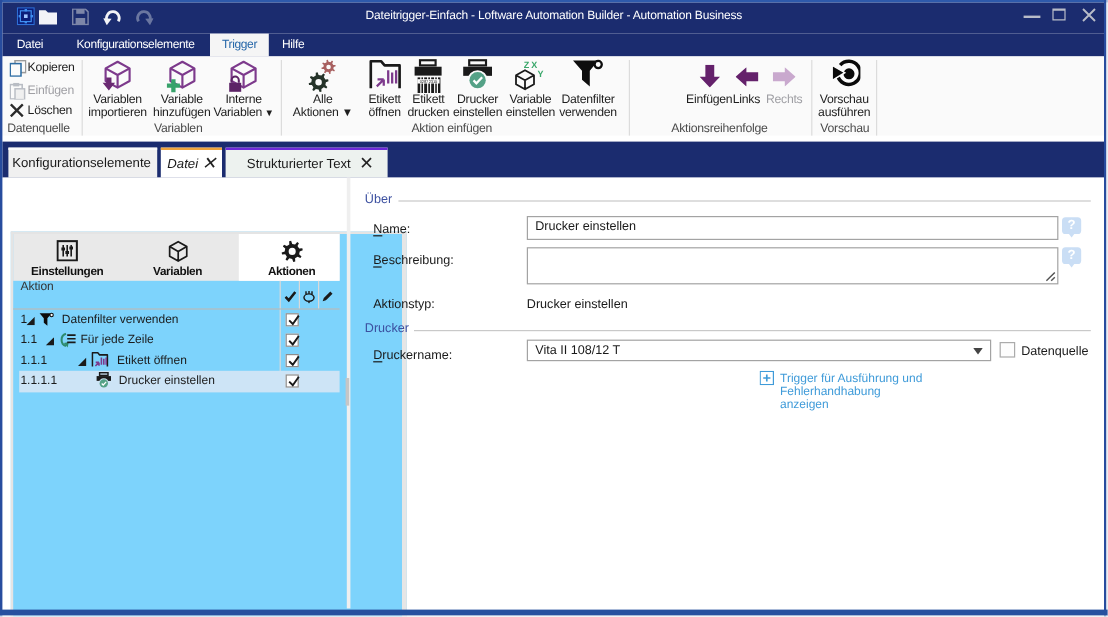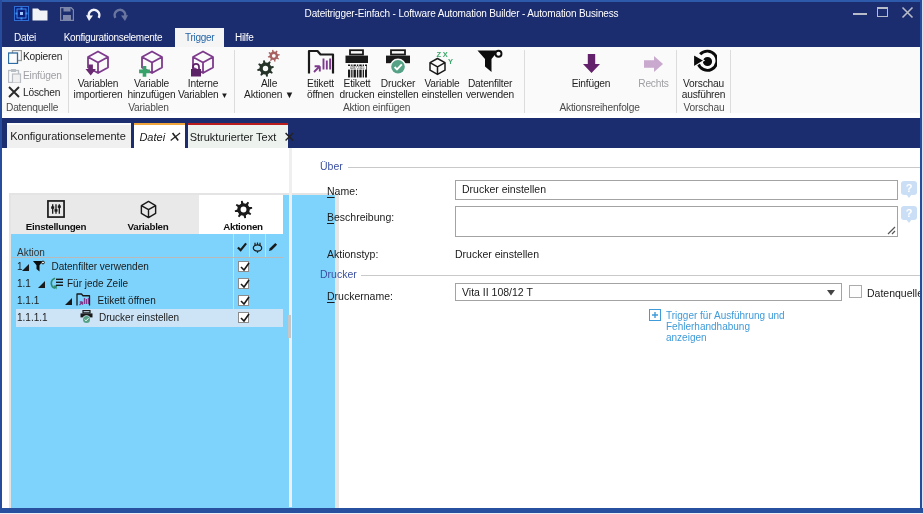--- a/index.html
+++ b/index.html
@@ -47,21 +47,21 @@
   .trow.sel { background:none; }
   .trow.sel:before { content:""; position:absolute; left:4.5px; right:0; top:0; bottom:0; background:#cde4f6; }
   .trow.sel > * { position:absolute; z-index:1; }
   .tnum { position:absolute; left:6px; top:3px; }
   .ttxt { position:absolute; top:3px; white-space:nowrap; }
   .cb { position:absolute; left:227px; top:2.5px; width:11px; height:11px; border:1px solid #8c8c8c; background:#fff; }
   .trow.sel .cb { background:#fff; }
 
   .splitter { position:absolute; left:286px; top:167px; width:3px; height:23px; background:#c6c6c6; }
 
-  .form { position:absolute; left:16px; top:0; width:775px; height:363px; font-size:10.5px; color:#1a1a1a; }
+  .form { position:absolute; left:0; top:0; width:775px; height:363px; font-size:10.5px; color:#1a1a1a; }
   .sect { position:absolute; color:#3c50a0; }
   .hr { position:absolute; height:1px; background:#c9c9c9; }
   .lbl { position:absolute; }
   .inp { position:absolute; border:1px solid #a3a3a3; background:#fff; font-size:10.5px; padding:2px 6px; color:#1a1a1a; }
   .qmark { position:absolute; width:16px; height:14px; background:#cadef5; border-radius:3px; color:#fff; font-size:11px; font-weight:bold; text-align:center; line-height:14px; }
   .qmark:after { content:""; position:absolute; left:5px; bottom:-3px; border-left:3px solid transparent; border-right:3px solid transparent; border-top:4px solid #cadef5; }
   .link { position:absolute; color:#3f9bd9; font-size:10px; }
   u { text-decoration-thickness:1px; text-underline-offset:2px; }
 </style>
 </head>
@@ -226,20 +226,26 @@
     </div>
     <div class="rgl" style="left:339px; width:71px;">Aktion einfügen</div>
     <div class="rsep" style="left:521.5px;"></div>
 
     <div class="rbig" style="left:569px; width:40px;">
       <div class="ric" style="padding-top:7px;"><svg width="17" height="19" viewBox="0 0 17 19">
             <path d="M8.5 19 L0 10 H4.8 V0 H12.2 V10 H17 Z" fill="#64216b"></path>
           </svg></div>
       <div class="rlbl">Einfügen</div>
     </div>
+    <div class="rbig" style="left:606px; width:28px;">
+      <div class="ric" style="padding-top:9px;"><svg width="19" height="16" viewBox="0 0 19 16">
+            <path d="M0 8 L9 0 V4.2 H19 V11.8 H9 V16 Z" fill="#64216b"></path>
+          </svg></div>
+      <div class="rlbl">Links</div>
+    </div>
     <div class="rbig" style="left:634px; width:35px;">
       <div class="ric" style="padding-top:9px;"><svg width="19" height="16" viewBox="0 0 19 16">
             <path d="M19 8 L10 0 V4.2 H0 V11.8 H10 V16 Z" fill="#c9a9ce"></path>
           </svg></div>
       <div class="rlbl disab">Rechts</div>
     </div>
     <div class="rgl" style="left:555px; width:85px;">Aktionsreihenfolge</div>
     <div class="rsep" style="left:674px;"></div>
 
     <div class="rbig" style="left:677px; width:49px;">
@@ -250,21 +256,21 @@
       </svg></div>
       <div class="rlbl">Vorschau<br>ausführen</div>
     </div>
     <div class="rgl" style="left:678px; width:48px;">Vorschau</div>
     <div class="rsep" style="left:728px;"></div>
   </div>
 
   <div class="abs doctabs">
     <div class="dtab" style="left:4.7px; width:124.3px; border-top:2px solid #fbfbfb; padding-left:3.5px;">Konfigurationselemente</div>
     <div class="dtab" style="left:132.4px; width:50.3px; background:#fff; border-top:2px solid #f0a43c; padding-left:5px;font-style:italic;">Datei<span class="x" style="margin-left:3px;">✕</span></div>
-    <div class="dtab" style="left:185.7px; width:100px; background:#edf2ef; border-top:2px solid #b91c1c; padding-left:2px;">Strukturierter Text<span class="x" style="margin-left:7px;">✕</span></div>
+    <div class="dtab" style="left:185.7px; width:135px; background:#edf2ef; border-top:2px solid #6d28d9; padding-left:18px;">Strukturierter Text<span class="x" style="margin-left:7px;">✕</span></div>
   </div>
 
   <div class="abs content" id="content">
     <div class="lpanel">
       <div class="ptabs"></div>
       <div class="ptab" style="left:0; width:90px;">
         <div class="pic"><svg width="18" height="18" viewBox="0 0 19 19">
           <rect x="1" y="1" width="17" height="17" fill="none" stroke="#1a1a1a" stroke-width="1.8"></rect>
           <g stroke="#1a1a1a" stroke-width="1.4">
                 <line x1="6" y1="4.5" x2="6" y2="14.5"></line>
@@ -285,21 +291,21 @@
         </svg></div>
         <div>Variablen</div>
       </div>
       <div class="ptab active" style="left:188px; width:84px; padding-left:4px;">
         <div class="pic"><svg width="19" height="19" viewBox="0 0 20 20">
           <path d="M16.60 10.00 L16.10 12.53 L18.19 14.40 L17.20 15.89 L14.67 14.67 L12.53 16.10 L12.68 18.90 L10.93 19.25 L10.00 16.60 L7.47 16.10 L5.60 18.19 L4.11 17.20 L5.33 14.67 L3.90 12.53 L1.10 12.68 L0.75 10.93 L3.40 10.00 L3.90 7.47 L1.81 5.60 L2.80 4.11 L5.33 5.33 L7.47 3.90 L7.32 1.10 L9.07 0.75 L10.00 3.40 L12.53 3.90 L14.40 1.81 L15.89 2.80 L14.67 5.33 L16.10 7.47 L18.90 7.32 L19.25 9.07 Z M13.10 10.00 A3.1 3.1 0 1 0 6.90 10.00 A3.1 3.1 0 1 0 13.10 10.00 Z" fill="#1a1a1a" fill-rule="evenodd"></path>
         </svg></div>
         <div>Aktionen</div>
       </div>
       <div class="thead">
-        <span style="position:absolute; left:6px; top:13px;text-align:right;">Aktion</span>
+        <span style="position:absolute; left:6px; top:0;text-align:right;">Aktion</span>
         <div class="tcol" style="left:222px;"></div>
         <div class="tcol" style="left:237.6px;"></div>
         <div class="tcol" style="left:253.7px;"></div>
         <svg style="position:absolute; left:226px; top:8px;" width="10" height="10" viewBox="0 0 11 11">
             <path d="M1 6 L4 9 L10 1.5" stroke="#1a1a1a" stroke-width="2.4" fill="none"></path>
           </svg>
         <svg style="position:absolute; left:241px; top:8px;" width="11" height="11" viewBox="0 0 11 11">
             <path d="M3 3.2 v-2.4 M5.5 2.8 v-2.4 M8 3.2 v-2.4 M5.5 10.8 v-1.6" stroke="#1a1a1a" stroke-width="1.2" fill="none"></path>
             <ellipse cx="5.5" cy="6" rx="4.2" ry="3.1" fill="none" stroke="#1a1a1a" stroke-width="1.2"></ellipse>
           </svg>

